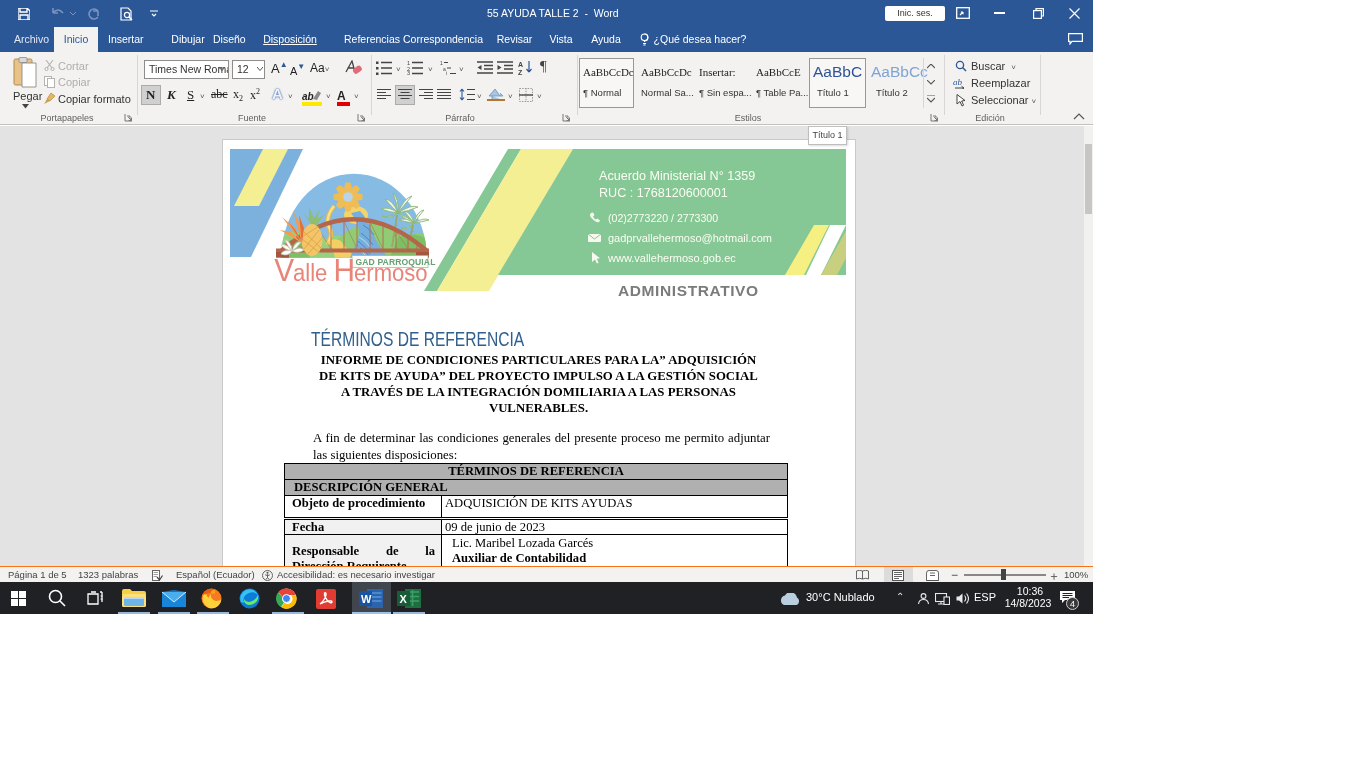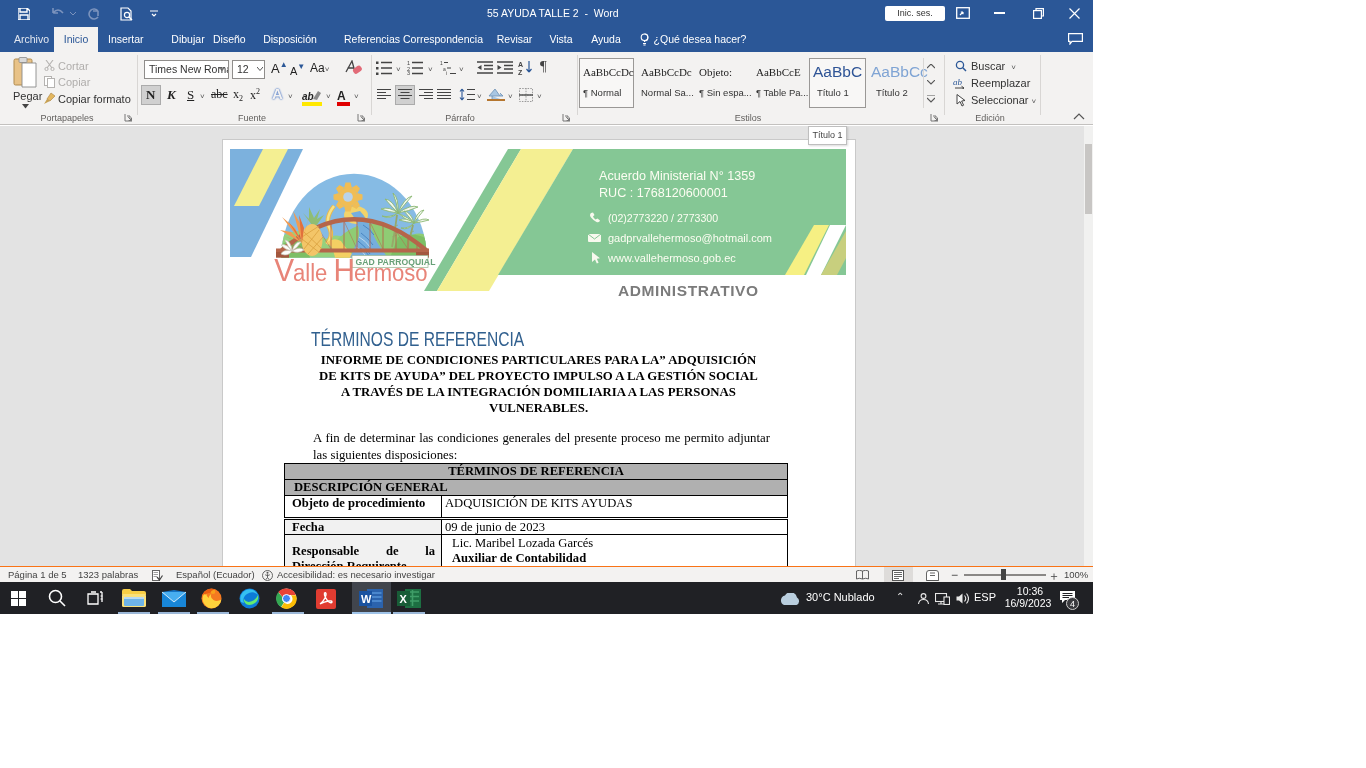--- a/index.html
+++ b/index.html
@@ -73,21 +73,21 @@
       </svg>
     <svg class="abs" style="left:1069px;top:8px" width="11" height="11" viewBox="0 0 11 11">
         <path d="M0.5 0.5 L10.5 10.5 M10.5 0.5 L0.5 10.5" stroke="#fff" stroke-width="1.2"></path>
       </svg>
   </div>
   <div id="tabrow">
     <div class="tab" style="left:14px;width:34px;color:#e4e8f0;">Archivo</div>
     <div class="tab" style="left:108px;width:34px;">Insertar</div>
     <div class="tab" style="left:171px;width:34px;">Dibujar</div>
     <div class="tab" style="left:213px;width:32px;">Diseño</div>
-    <div class="tab" style="left:263px;width:54px;">Disposición</div>
+    <div class="tab" style="left:263px;width:54px;text-decoration:underline;">Disposición</div>
     <div class="tab" style="left:344px;width:52px;">Referencias</div>
     <div class="tab" style="left:403px;width:74px;">Correspondencia</div>
     <div class="tab" style="left:496px;width:37px;">Revisar</div>
     <div class="tab" style="left:549px;width:24px;">Vista</div>
     <div class="tab" style="left:591px;width:30px;">Ayuda</div>
     <svg class="abs" style="left:640px;top:6px" width="9" height="13" viewBox="0 0 9 13">
         <path d="M4.5 1 A3.4 3.4 0 0 1 4.5 7.8 M4.5 7.8 L4.5 9" fill="none" stroke="#fff" stroke-width="1.1"></path>
         <circle cx="4.5" cy="4.3" r="3.3" fill="none" stroke="#fff" stroke-width="1.1"></circle>
         <path d="M3 10.5 H6 M3.4 12 H5.6" stroke="#fff" stroke-width="1"></path>
       </svg>
@@ -266,21 +266,21 @@
         <path d="M4.2 4.2 L7.5 7.5 M7.5 4.6 V7.5 H4.6" stroke="#777" fill="none"></path>
       </svg>
     <div class="gsep" style="left:577px"></div>
 
     <div class="abs" style="left:578px;top:5px;width:345px;height:52px;background:#f3f2f1;"></div>
     <div class="abs" style="left:579px;top:6px;width:55px;height:50px;border:1px solid #9a9896;background:#f8f7f6;"></div>
     <div class="abs serif" style="left:583px;top:14px;font-size:11px;color:#222;">AaBbCcDc</div>
     <div class="abs" style="left:583px;top:35px;font-size:9.5px;color:#333;">¶ Normal</div>
     <div class="abs serif" style="left:641px;top:14px;font-size:11px;color:#222;">AaBbCcDc</div>
     <div class="abs" style="left:641px;top:35px;font-size:9.5px;color:#333;">Normal Sa...</div>
-    <div class="abs serif" style="left:699px;top:14px;font-size:11px;color:#222;">Objeto:</div>
+    <div class="abs serif" style="left:699px;top:14px;font-size:11px;color:#222;">Insertar:</div>
     <div class="abs" style="left:699px;top:35px;font-size:9.5px;color:#333;">¶ Sin espa...</div>
     <div class="abs serif" style="left:756px;top:14px;font-size:11px;color:#222;">AaBbCcE</div>
     <div class="abs" style="left:756px;top:35px;font-size:9.5px;color:#333;">¶ Table Pa...</div>
     <div class="abs" style="left:809px;top:6px;width:57px;height:50px;border:1px solid #9a9896;background:#f8f7f6;"></div>
     <div class="abs" style="left:813px;top:11px;font-size:15.5px;color:#2f5496;">AaBbC</div>
     <div class="abs" style="left:817px;top:35px;font-size:9.5px;color:#333;">Título 1</div>
     <div class="abs" style="left:871px;top:11px;font-size:15.5px;color:#7fa4d4;">AaBbCc</div>
     <div class="abs" style="left:876px;top:35px;font-size:9.5px;color:#333;">Título 2</div>
     <div class="abs" style="left:923px;top:6px;width:14px;height:50px;border-left:1px solid #d8d6d4;">
       <svg width="8" height="5" viewBox="0 0 8 5" style="position:absolute;left:3px;top:6px">
@@ -608,20 +608,20 @@
         <rect x="0.5" y="0.5" width="11" height="8" fill="none" stroke="#e8e8e8" stroke-width="1.1"></rect>
         <path d="M3 11 H9 M6 9 V11" stroke="#e8e8e8" stroke-width="1.1"></path>
         <rect x="9" y="4" width="5.5" height="7.5" fill="#202125" stroke="#e8e8e8" stroke-width="1.1"></rect>
       </svg>
     <svg class="abs" style="left:956px;top:10px" width="13" height="13" viewBox="0 0 13 13">
         <path d="M0.5 4.5 H3 L6.5 1.5 V11.5 L3 8.5 H0.5 Z" fill="#e8e8e8"></path>
         <path d="M8.5 3.5 Q11 6.5 8.5 9.5 M10.5 1.5 Q14.5 6.5 10.5 11.5" fill="none" stroke="#e8e8e8" stroke-width="1.1"></path>
       </svg>
     <div class="abs" style="left:974px;top:9px;color:#fff;font-size:11px;">ESP</div>
     <div class="abs" style="left:1006px;top:3px;width:48px;color:#fff;font-size:10.5px;text-align:center;">10:36</div>
-    <div class="abs" style="left:998px;top:15px;width:60px;color:#fff;font-size:10.5px;text-align:center;">16/9/2023</div>
+    <div class="abs" style="left:998px;top:15px;width:60px;color:#fff;font-size:10.5px;text-align:center;">14/8/2023</div>
     <svg class="abs" style="left:1059px;top:8px" width="17" height="14" viewBox="0 0 17 14">
         <path d="M1 1 H16 V10 H6 L3 13 V10 H1 Z" fill="#fff"></path>
         <path d="M3.5 3.5 H13.5 M3.5 5.5 H13.5 M3.5 7.5 H10" stroke="#202125" stroke-width="1"></path>
       </svg>
     <div class="abs" style="left:1066px;top:15px;width:13px;height:13px;border-radius:8px;background:#3a3a3e;border:1px solid #ccc;color:#fff;font-size:9px;text-align:center;line-height:12px;">4</div>
   </div>
 </div>
 
 </body></html>

